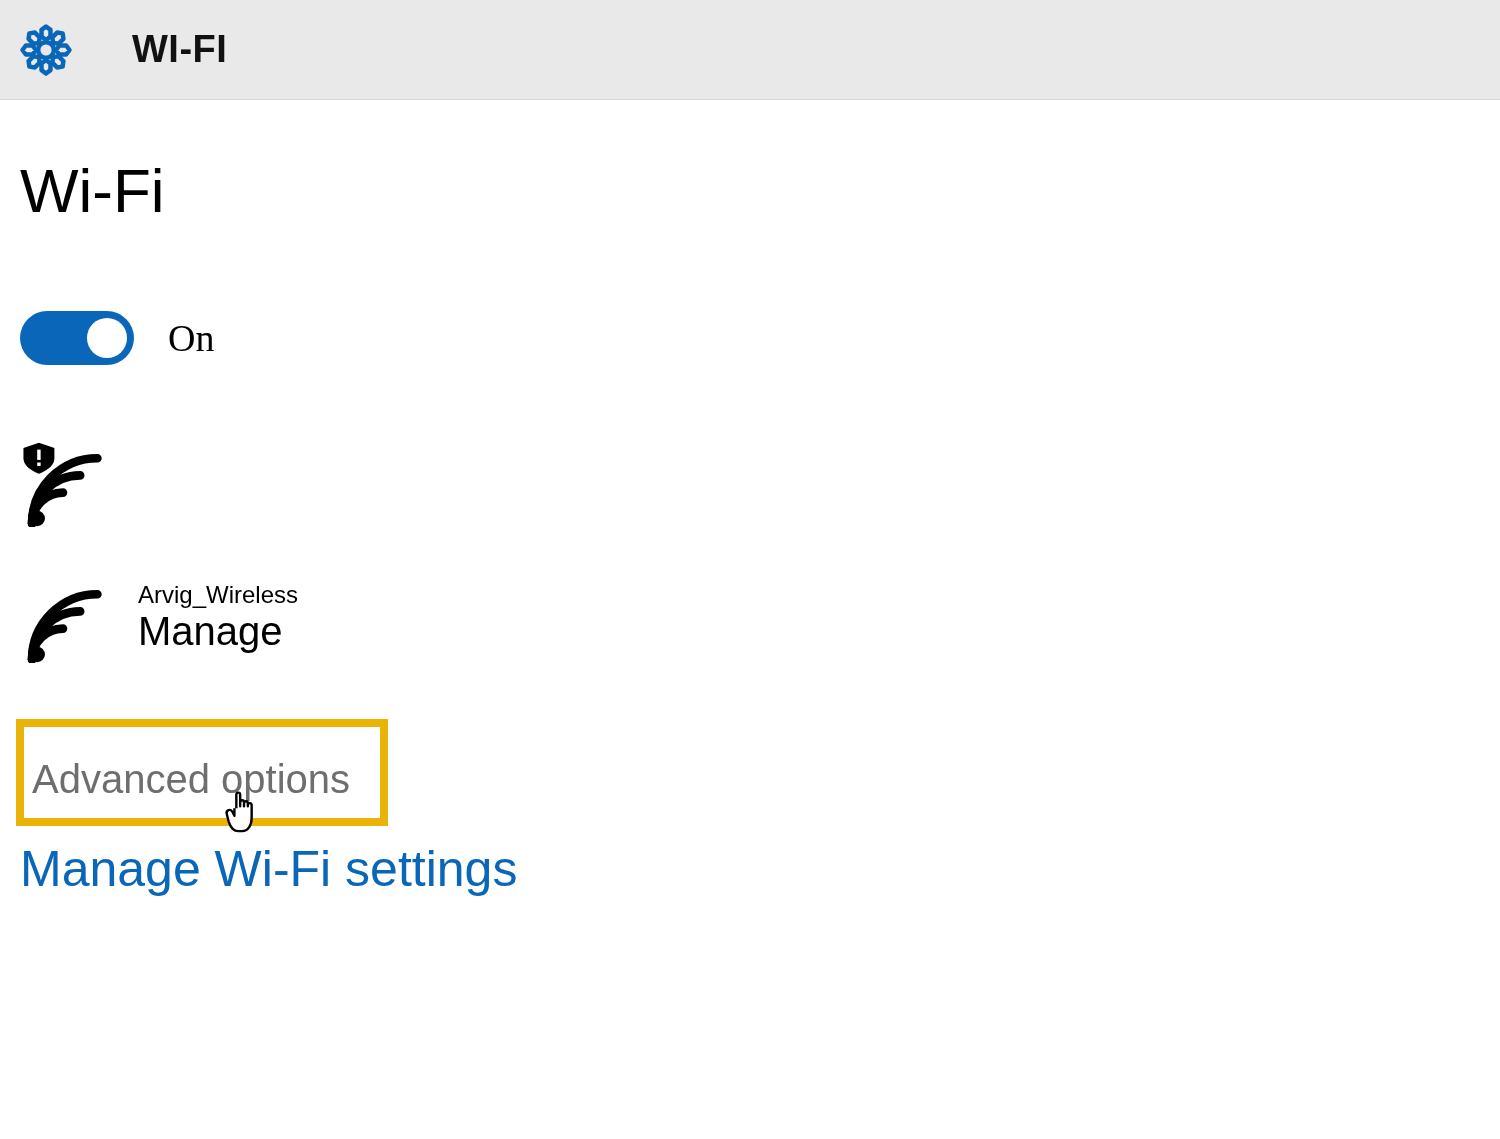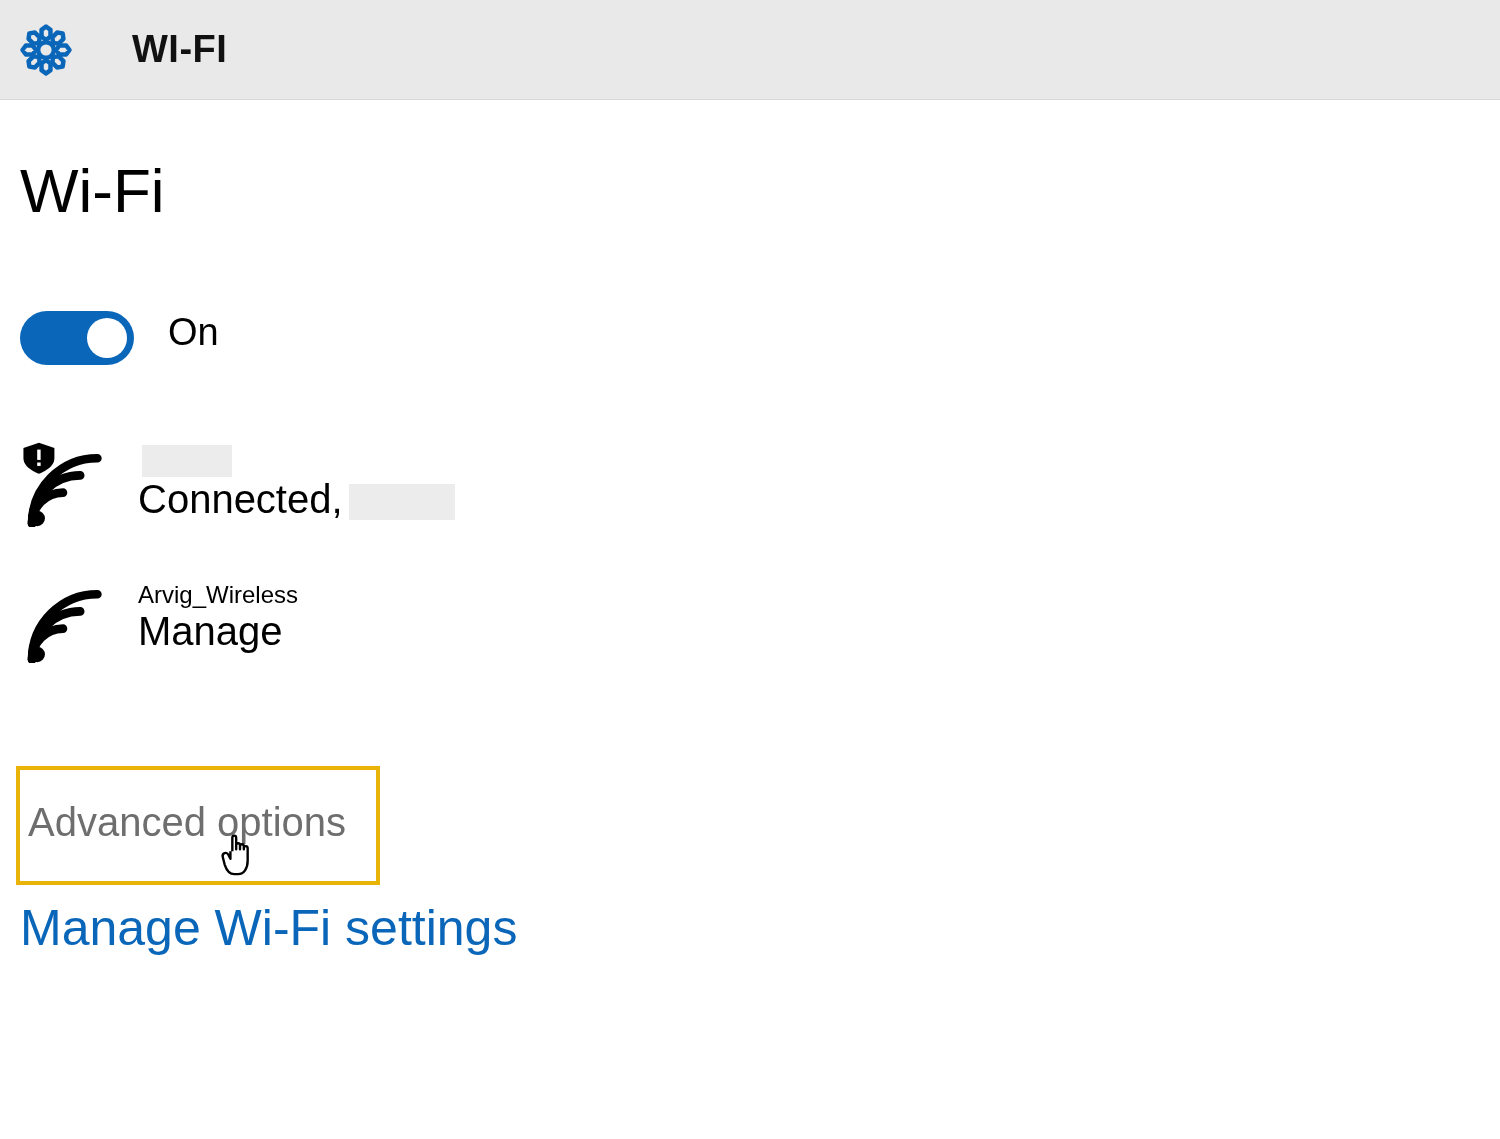--- a/index.html
+++ b/index.html
@@ -20,21 +20,21 @@
     font-size: 38px;
     font-weight: 600;
     letter-spacing: 0.5px;
     margin-left: 58px;
     color: #111;
   }
 
   .content { padding: 55px 0 0 20px; }
   .page-title { font-size: 62px; font-weight: 300; color: #000; }
 
-  .toggle-row { display: flex; align-items: flex-start; margin-top: 85px; }
+  .toggle-row { display: flex; align-items: center; margin-top: 85px; font-family: Liberation Serif, serif; }
   .toggle {
     width: 114px; height: 54px; border-radius: 27px;
     background: #0a66b8; position: relative; cursor: pointer;
   }
   .toggle .knob {
     position: absolute; right: 7px; top: 7px;
     width: 40px; height: 40px; border-radius: 50%;
     background: #ffffff;
   }
   .toggle-label { font-size: 38px; margin-left: 34px; }
@@ -50,25 +50,24 @@
   .network-name-row { display: flex; align-items: center; }
   .redacted-a { width: 90px; height: 32px; background: #ececec; margin-left: 4px; }
   .network-status-row { display: flex; align-items: center; }
   .network-status { font-size: 40px; }
   .redacted-b { width: 106px; height: 36px; background: #ececec; margin-left: 6px; margin-top:4px; }
   .network-name { font-size: 24px; }
 
   .links-area { margin-top: 32px; position: relative; }
   .advanced-box {
     display: inline-block;
-    border: 4px solid #eab308;
-    padding: 30px 30px 36px 8px;
+    border: 8px solid #eab308;
+    padding: 30px 30px 16px 8px;
     position: relative;
     margin-left: -4px;
-    margin-top: 47px;
   }
   .link-advanced { font-size: 40px; color: #6e6e6e; display: inline-block; }
   .cursor { position: absolute; left: 200px; top: 62px; width: 40px; height: 46px; pointer-events: none; }
   .cursor svg { width: 100%; height: 100%; display:block; }
 
   .link-manage {
     font-size: 50px; color: #0a66b8; cursor: pointer;
     margin-top: 14px; display: inline-block;
   }
 </style>
@@ -115,30 +114,20 @@
           <rect x="20" y="25" width="4" height="4" fill="#fff"></rect>
 
           <g fill="none" stroke="#000" stroke-width="10" stroke-linecap="round">
             <path d="M14 96 A76 76 0 0 1 90 20"></path>
             <path d="M14 96 A56 56 0 0 1 70 40"></path>
             <path d="M14 96 A36 36 0 0 1 50 60"></path>
           </g>
           <circle cx="20" cy="90" r="9" fill="#000"></circle>
         </svg>
       </span>
-      <div class="network-text">
-        <div class="network-name-row">
-          <span class="network-name"></span>
-          <span class="redacted-a"></span>
-        </div>
-        <div class="network-status-row">
-          <span class="network-status">Connected,</span>
-          <span class="redacted-b"></span>
-        </div>
-      </div>
     </div>
 
     <div class="network-item" style="margin-top:20px;">
       <span class="network-icon">
         <svg viewBox="0 0 100 100">
           <g fill="none" stroke="#000" stroke-width="10" stroke-linecap="round">
             <path d="M14 96 A76 76 0 0 1 90 20"></path>
             <path d="M14 96 A56 56 0 0 1 70 40"></path>
             <path d="M14 96 A36 36 0 0 1 50 60"></path>
           </g>

